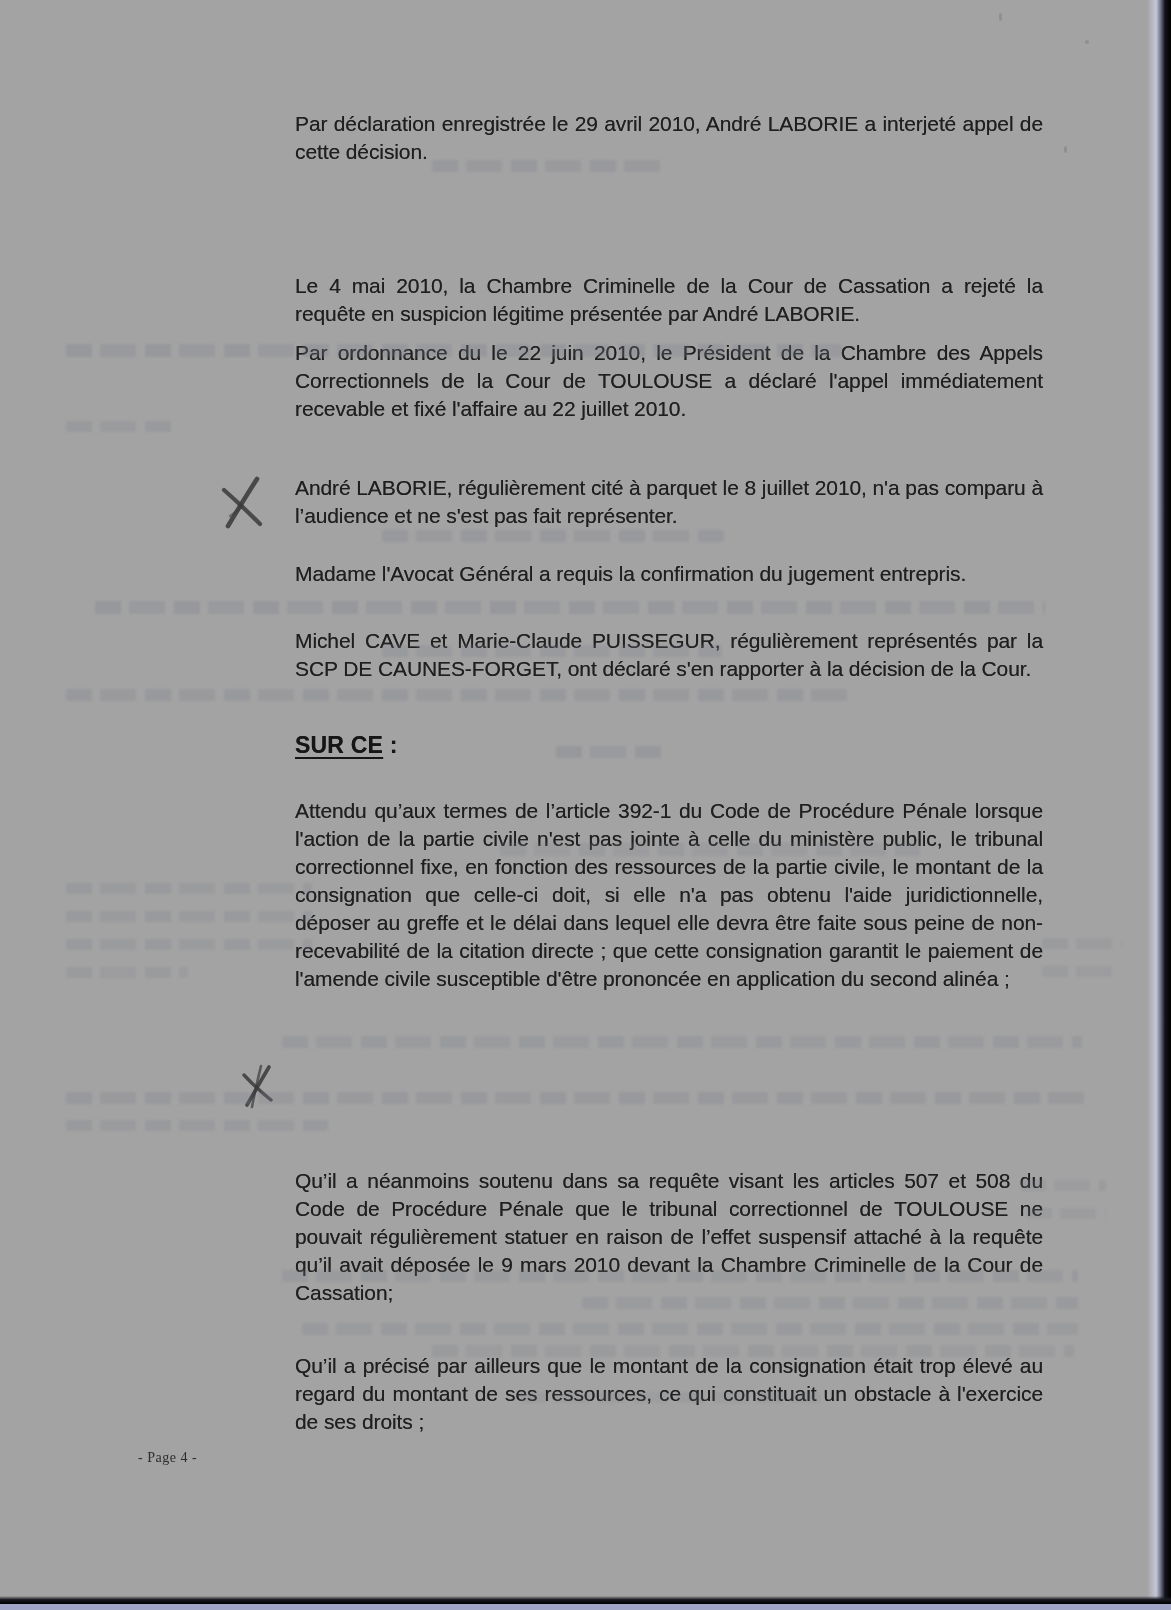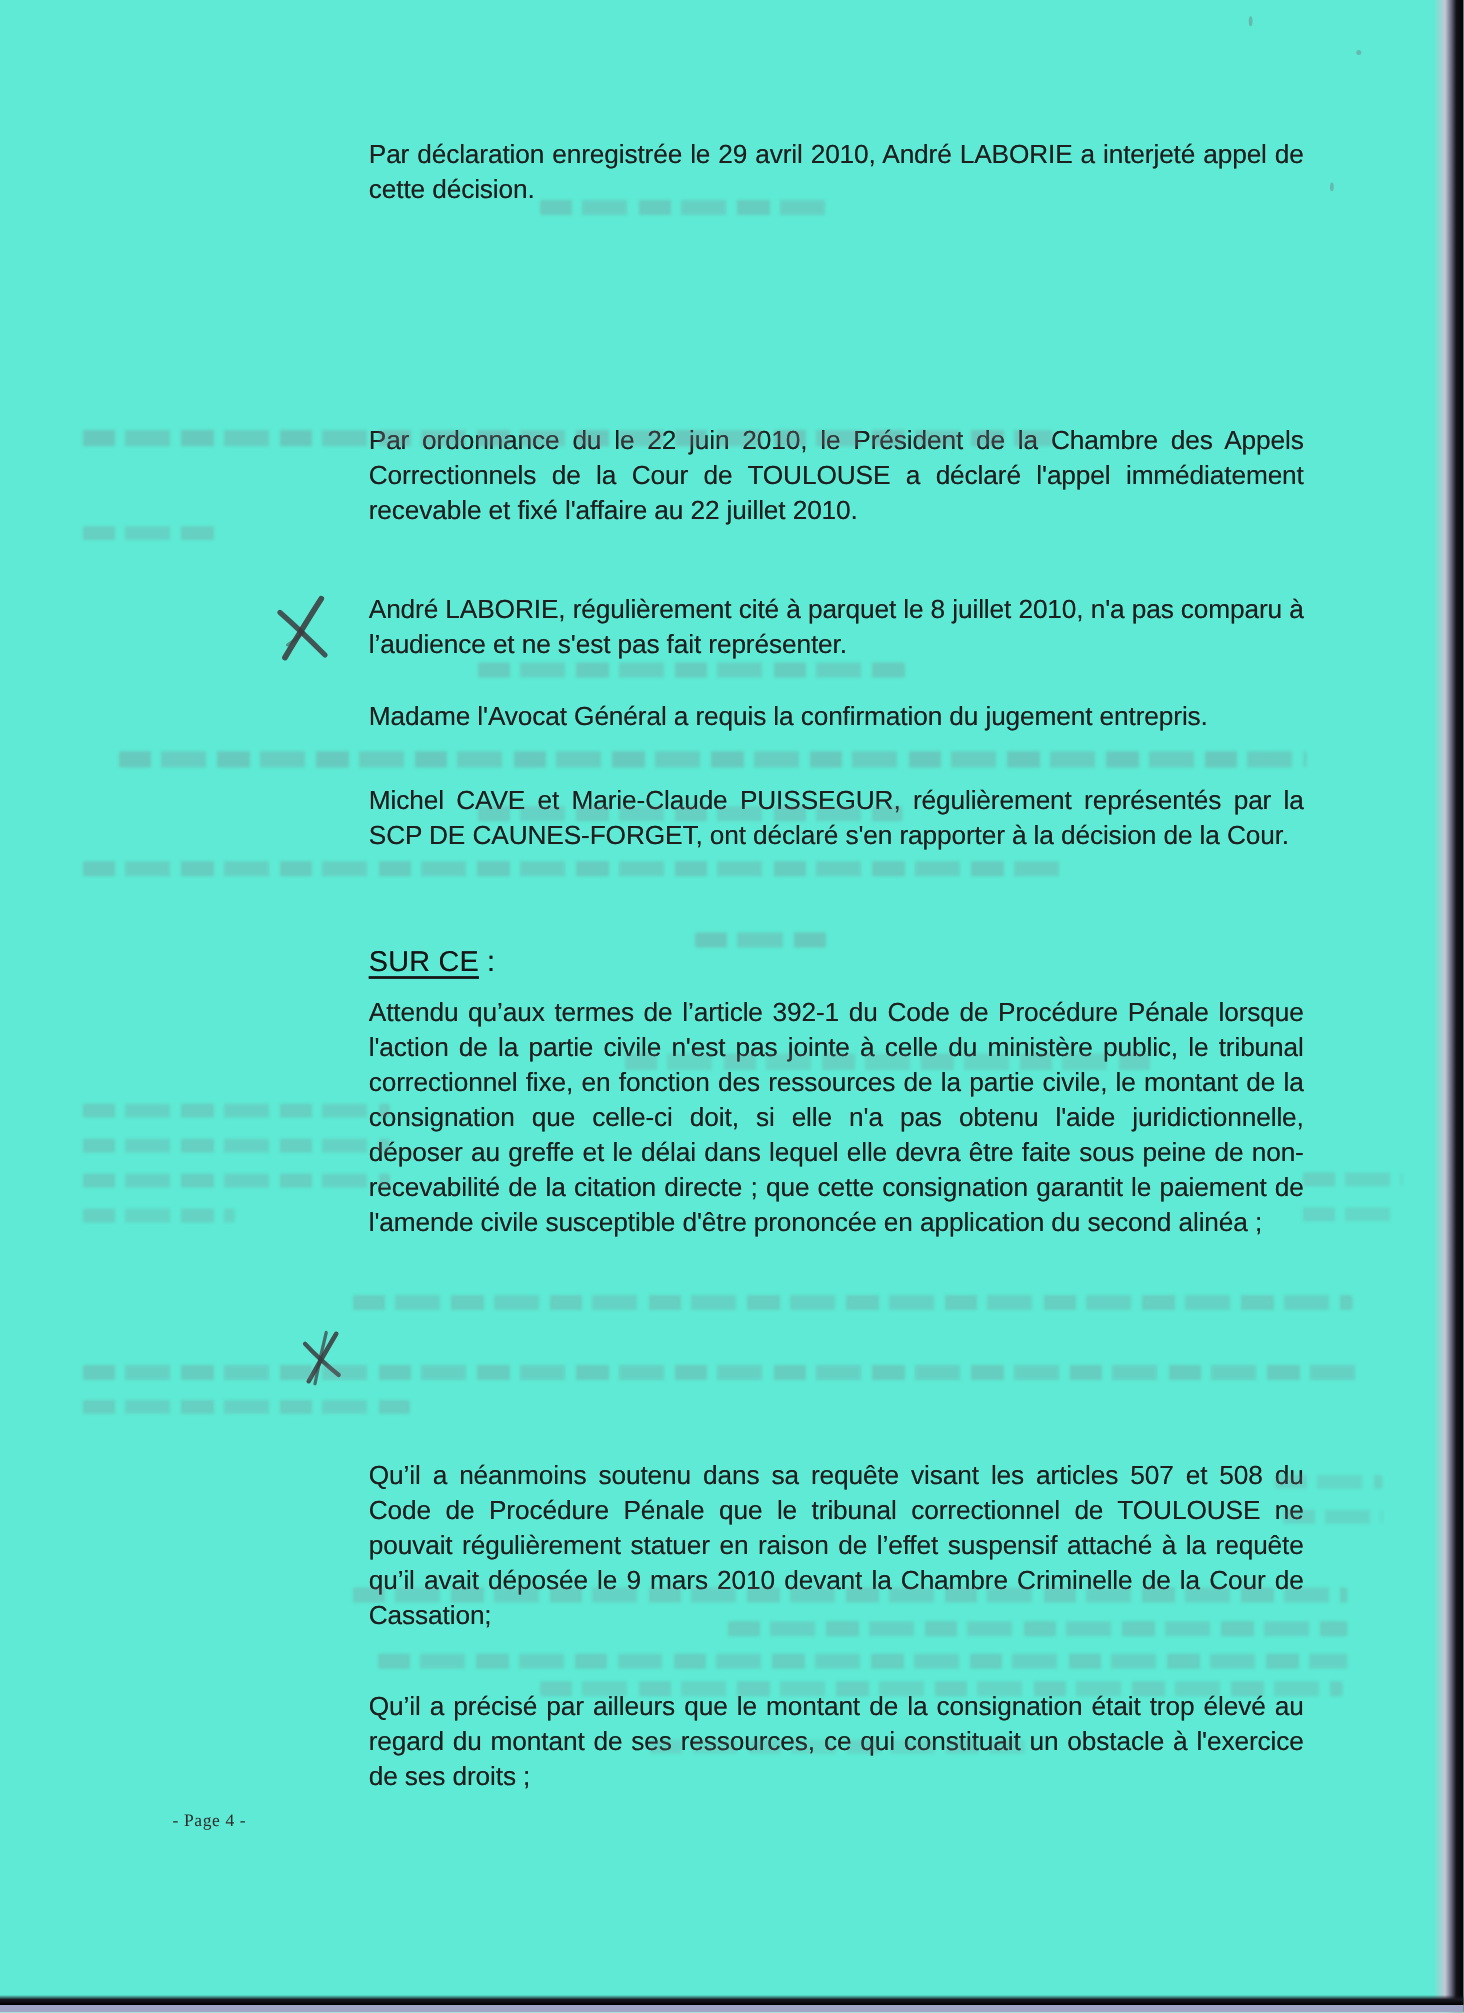--- a/index.html
+++ b/index.html
@@ -1,39 +1,38 @@
 <!DOCTYPE html>
 <html><head>
 <meta charset="utf-8">
 <style>
   html,body{margin:0;padding:0;background:#e8e8e8;}
   .page{
     position:relative;
     width:1171px;height:1610px;
-    background:#5eead4;
+    background:#a3a3a3;
     overflow:hidden;
     font-family:"Liberation Sans","DejaVu Sans",sans-serif;
   }
   
   .para{
     position:absolute;
     left:295px;width:748px;
     font-size:21px;line-height:28px;
     color:#1f1f1f;
     text-align:justify;
     letter-spacing:-0.1px;
     text-shadow:0 0 0.45px rgba(10,10,10,.6);
     white-space:pre-line;
   }
   .heading{
     position:absolute;left:295px;
-    font-size:23px;font-weight:normal;color:#161616;
+    font-size:23px;font-weight:bold;color:#161616;
     letter-spacing:.2px;
     text-shadow:0 0 .5px rgba(0,0,0,.65);
-    margin-top:24px;
   }
   .heading .u{text-decoration:underline;text-underline-offset:4px;}
   .footer{
     position:absolute;
     font-family:"Liberation Serif","DejaVu Serif",serif;
     font-size:14px;color:#2d2d2d;letter-spacing:.5px;
   }
   
   .bleed{
     position:absolute;height:12px;border-radius:2px;
@@ -61,20 +60,21 @@
   }
   .xmark{position:absolute;}
   .xmark svg path{stroke:#3b3b3e;fill:none;stroke-linecap:round;}
 </style>
 </head>
 <body>
 
 <div class="page">
 
   <div class="para" style="top:110px">Par déclaration enregistrée le 29 avril 2010, André LABORIE a interjeté appel de cette décision.</div>
+  <div class="para" style="top:272px">Le 4 mai 2010, la Chambre Criminelle de la Cour de Cassation a rejeté la requête en suspicion légitime présentée par André LABORIE.</div>
   <div class="para" style="top:339px">Par ordonnance du le 22 juin 2010, le Président de la Chambre des Appels Correctionnels de la Cour de TOULOUSE a déclaré l'appel immédiatement recevable et fixé l'affaire au 22 juillet 2010.</div>
   <div class="para" style="top:474px">André LABORIE, régulièrement cité à parquet le 8 juillet 2010, n'a pas comparu à l’audience et ne s'est pas fait représenter.</div>
   <div class="para" style="top:627px">Michel CAVE et Marie-Claude PUISSEGUR, régulièrement représentés par la SCP DE CAUNES-FORGET, ont déclaré s'en rapporter à la décision de la Cour.</div>
   <div class="para" style="top:560px">Madame l'Avocat Général a requis la confirmation du jugement entrepris.</div>
 
   <div class="heading" style="top:732px"><span class="u">SUR CE</span><span> :</span></div>
 
   <div class="para" style="top:797px">Attendu qu’aux termes de l’article 392-1 du Code de Procédure Pénale lorsque l'action de la partie civile n'est pas jointe à celle du ministère public, le tribunal correctionnel fixe, en fonction des ressources de la partie civile, le montant de la consignation que celle-ci doit, si elle n'a pas obtenu l'aide juridictionnelle, déposer au greffe et le délai dans lequel elle devra être faite sous peine de non-recevabilité de la citation directe ; que cette consignation garantit le paiement de l'amende civile susceptible d'être prononcée en application du second alinéa ;</div>
   <div class="para" style="top:1167px">Qu’il a néanmoins soutenu dans sa requête visant les articles 507 et 508 du Code de Procédure Pénale que le tribunal correctionnel de TOULOUSE ne pouvait régulièrement statuer en raison de l’effet suspensif attaché à la requête qu’il avait déposée le 9 mars 2010 devant la Chambre Criminelle de la Cour de Cassation;</div>
   <div class="para" style="top:1352px">Qu’il a précisé par ailleurs que le montant de la consignation était trop élevé au regard du montant de ses ressources, ce qui constituait un obstacle à l'exercice de ses droits ;</div>

